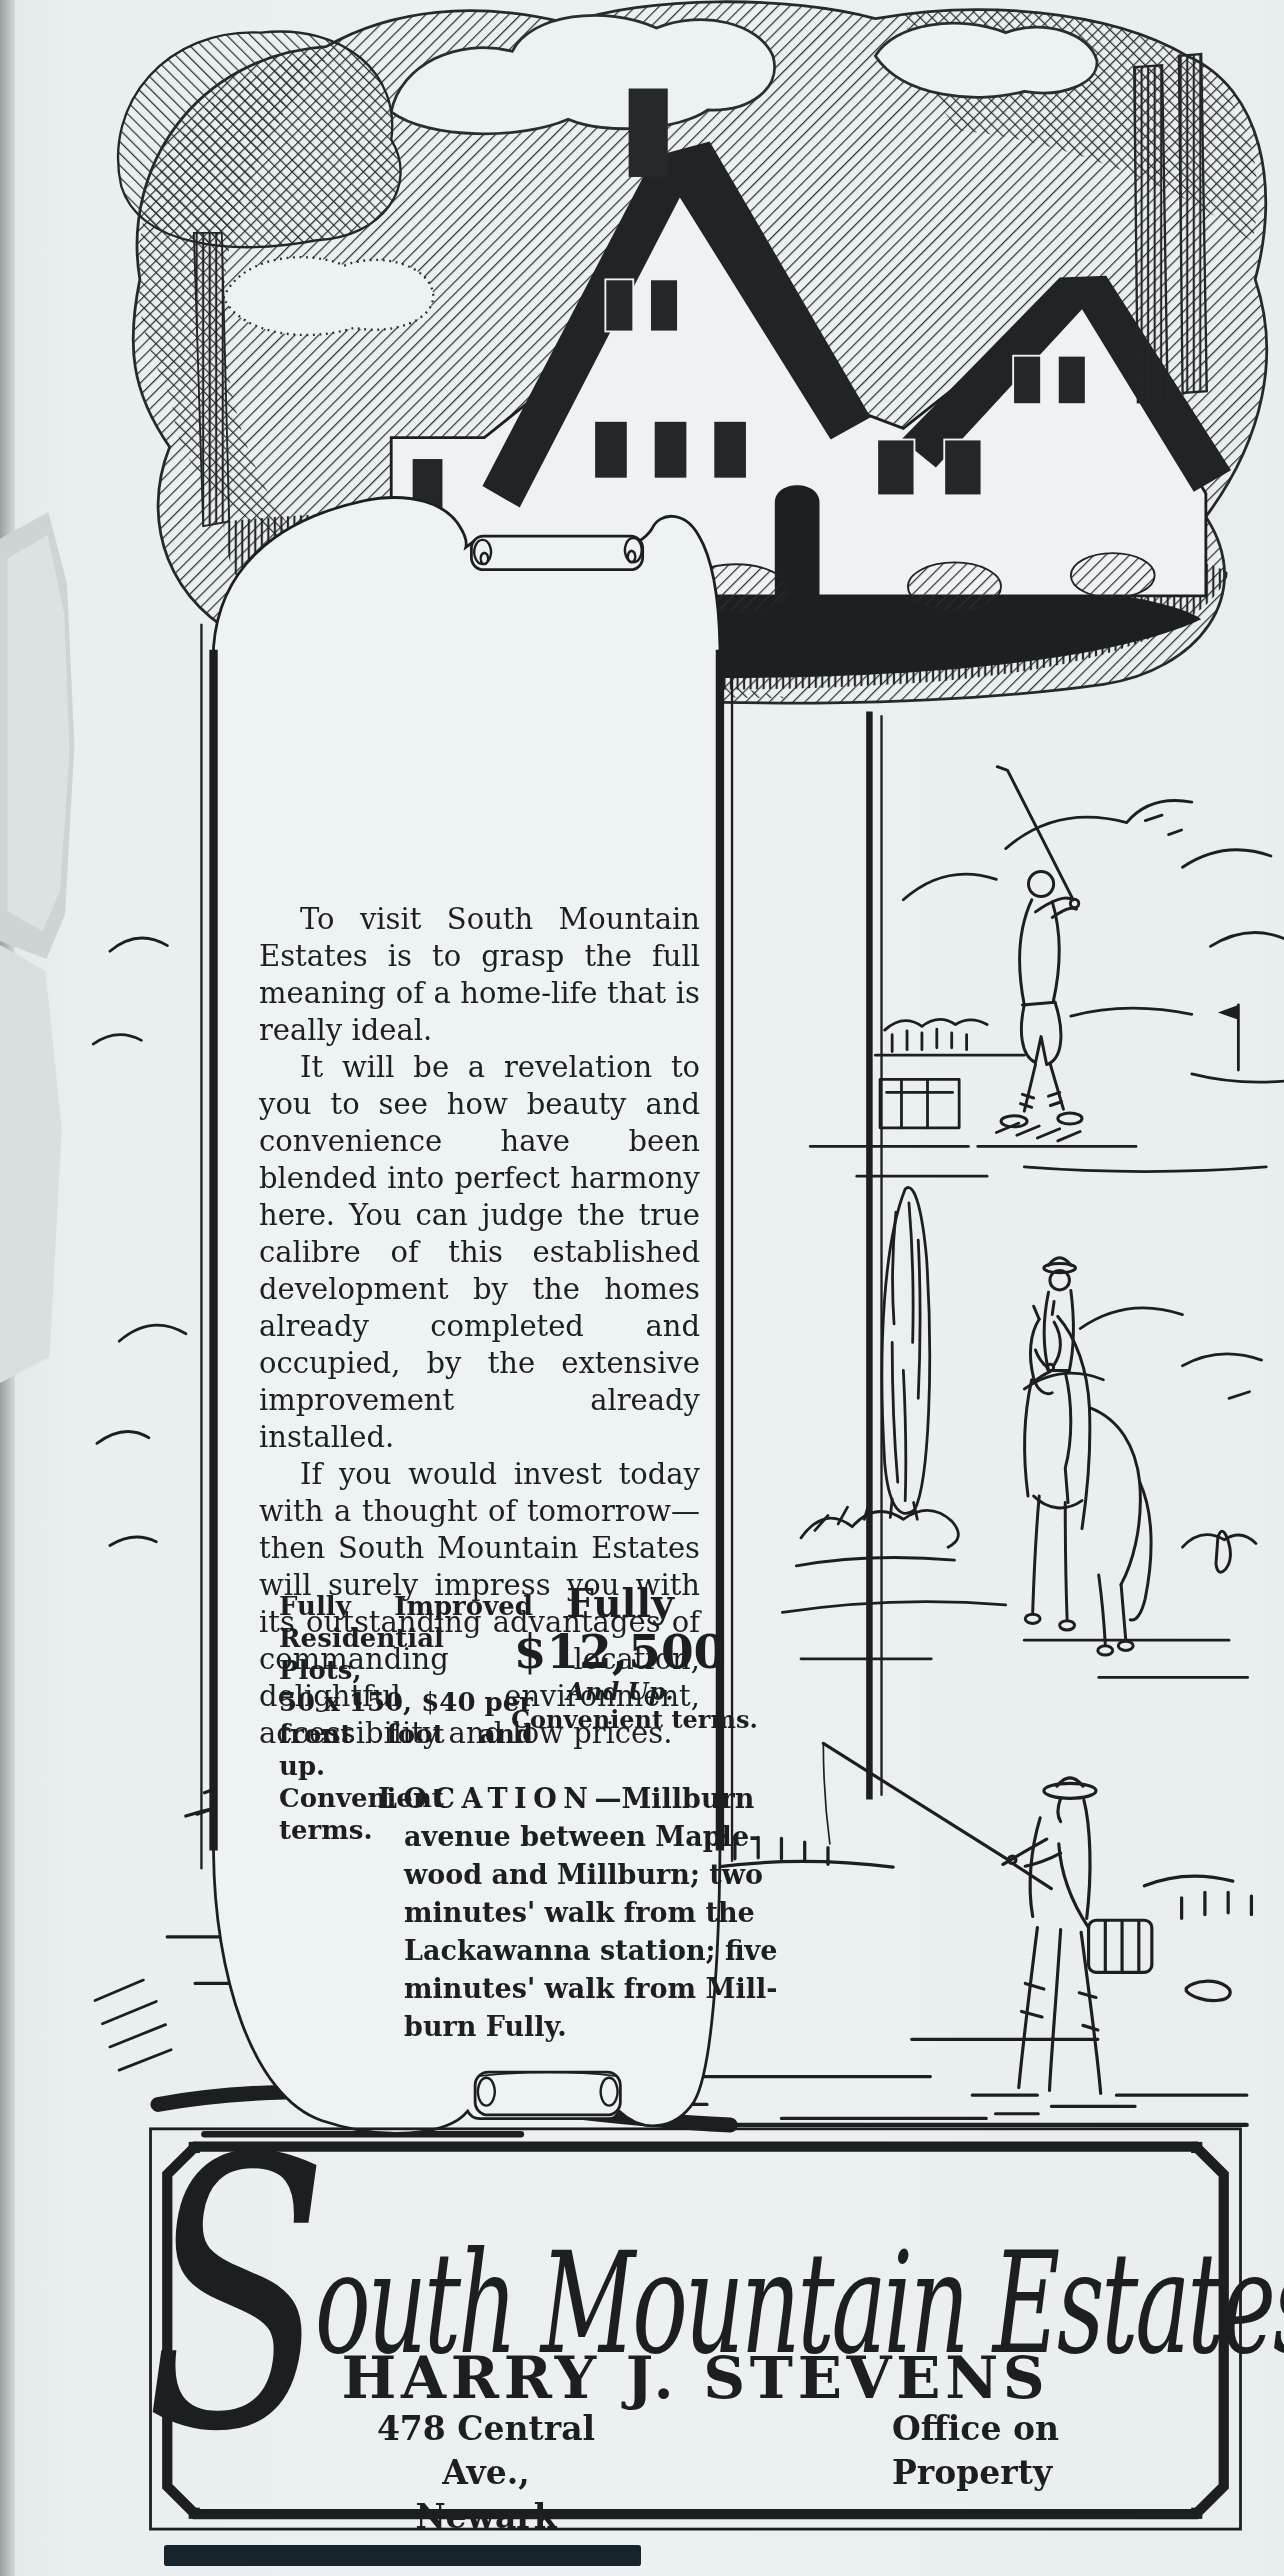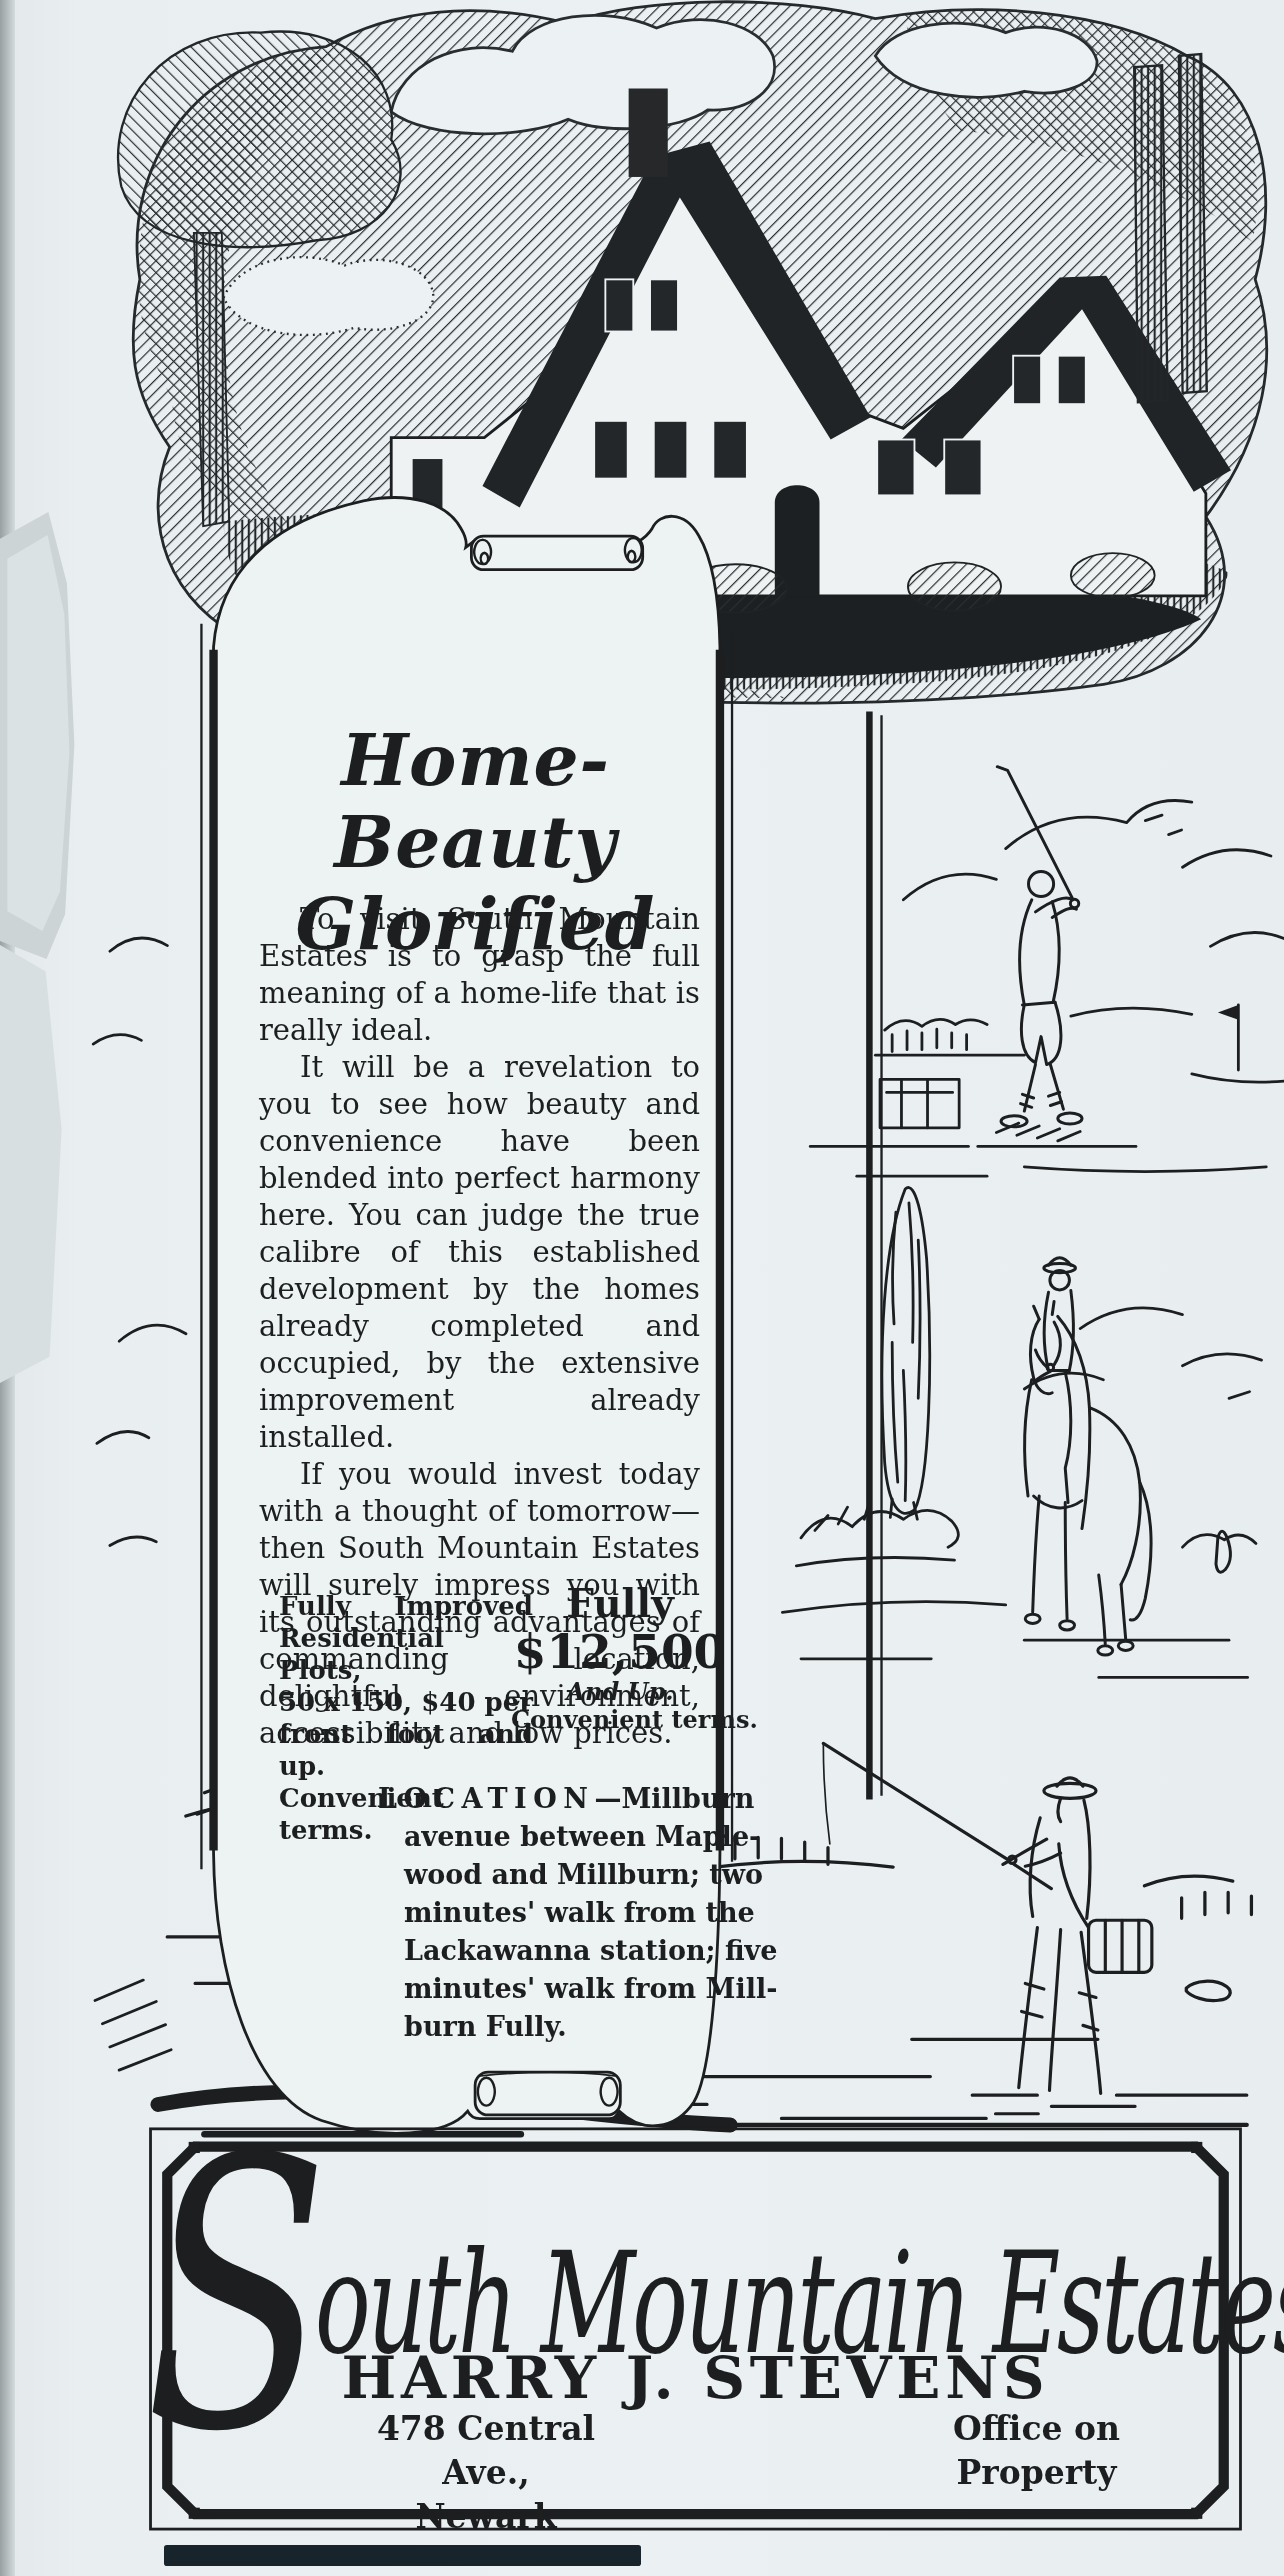--- a/index.html
+++ b/index.html
@@ -39,21 +39,21 @@
   .loc .cont{padding-left:26px;}
 
   
   .giant-s{left:145px;top:2111px;font-size:372px;line-height:1;font-style:italic;
     transform:scale(0.72,1.0);transform-origin:top left;}
   .company-rest{left:315px;top:2234px;font-size:140px;line-height:1;font-style:italic;
     letter-spacing:-4.7px;white-space:nowrap;transform:scaleX(0.66);transform-origin:top left;}
   .agent{left:230px;top:2344px;width:931px;text-align:center;
     font-weight:bold;font-size:58px;letter-spacing:4.7px;white-space:nowrap;}
   .addr{left:337px;top:2407px;width:298px;text-align:center;font-weight:bold;font-size:33px;line-height:44px;}
-  .office{left:892px;top:2407px;width:289px;text-align:center;font-weight:bold;font-size:33px;line-height:44px;}
+  .office{left:892px;top:2407px;width:289px;text-align:left;font-weight:bold;font-size:33px;line-height:44px;}
 
   svg{display:block;}
   .ink-stroke{stroke:#1c1e20;fill:none;stroke-linecap:round;stroke-linejoin:round;}
 </style>
 </head>
 <body>
 
 <div id="page">
 
   <div class="abs edge-strip"></div>
@@ -278,24 +278,20 @@
     <path d="M368,60 a9,13 0 1,0 0.1,0 M370,74 a4,6 0 1,1 -0.1,0" class="ink-stroke" stroke-width="2.6"></path>
     <path d="M530,58 a9,13 0 1,1 -0.1,0 M528,72 a4,6 0 1,0 0.1,0" class="ink-stroke" stroke-width="2.6"></path>
 
     <rect x="360" y="1706" width="156" height="46" rx="14" fill="#edf2f3" stroke="#1c1e20" stroke-width="3"></rect>
     <path d="M372,1712 a9,15 0 1,0 0.1,0" class="ink-stroke" stroke-width="2.6"></path>
     <path d="M504,1712 a9,15 0 1,1 -0.1,0" class="ink-stroke" stroke-width="2.6"></path>
     <path d="M366,1710 q78,-8 144,0" class="ink-stroke" stroke-width="2"></path>
   </svg>
 
   <div class="abs panel">
-    <div class="abs title">
-      <div>Home-Beauty</div>
-      <div>Glorified</div>
-    </div>
     <div class="abs bodycopy">
       <p>To visit South Mountain Estates is to grasp the full meaning of a home-life that is really ideal.</p>
       <p>It will be a revelation to you to see how beauty and convenience have been blended into perfect harmony here. You can judge the true calibre of this established development by the homes already completed and occupied, by the extensive improvement already installed.</p>
       <p>If you would invest today with a thought of tomorrow—then South Mountain Estates will surely impress you with its outstanding advantages of commanding location, delightful environment, accessibility and low prices.</p>
     </div>
     <div class="abs offer-plots">
       <div>Fully Improved</div>
       <div>Residential Plots,</div>
       <div>50 x 150, $40 per</div>
       <div>front foot and up.</div>

